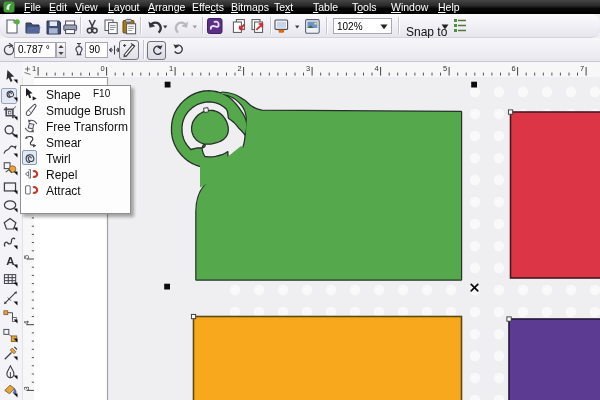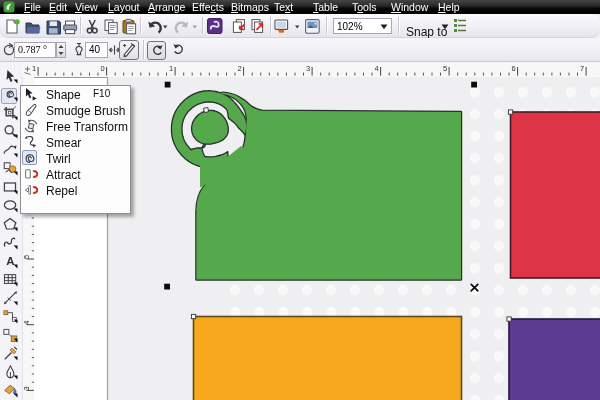--- a/index.html
+++ b/index.html
@@ -161,31 +161,31 @@
           <rect x="1" y="6" width="3" height="3"></rect>
           <rect x="1" y="11" width="3" height="3"></rect>
         </g>
       </svg>
   </div>
   <div id="propbar" class="abs">
     <svg class="abs" style="left:2px;top:4px" width="14" height="15" viewBox="0 0 14 15">
         <circle cx="7" cy="8" r="4.6" fill="none" stroke="#4a4a52" stroke-width="1.3"></circle>
         <path d="M7 1.2 l3.4 2.2 -3.4 2.2" fill="none" stroke="#4a4a52" stroke-width="1.2"></path>
       </svg>
-    <span class="ibox" style="left:14px;top:4px;width:42px;height:16px;line-height:14px;font-family:Liberation Serif, serif;">0.787 °</span>
+    <span class="ibox" style="left:14px;top:4px;width:42px;height:16px;line-height:14px;">0.787 °</span>
     <span class="abs" style="left:56px;top:4px;width:10px;height:16px;background:linear-gradient(#fafafa,#dcdbe4);border:1px solid #a9a8b2;box-sizing:border-box;">
       <svg width="8" height="14" style="margin-top:0px">
           <path d="M4 2 l2.6 3 h-5.2 z" fill="#444"></path>
           <path d="M4 12 l-2.6 -3 h5.2 z" fill="#444"></path>
         </svg></span>
     <svg class="abs" style="left:73px;top:4px" width="12" height="16" viewBox="0 0 12 16">
         <path d="M4 1.5 h4 M6 1.5 v3" stroke="#3e3e46" stroke-width="1.2"></path>
         <path d="M6 4.5 C2.6 4.5 2.2 8 4 9.6 C5 10.6 5 11.4 4.4 12.6 h3.2 C7 11.4 7 10.6 8 9.6 C9.8 8 9.4 4.5 6 4.5 Z" fill="none" stroke="#3e3e46" stroke-width="1.2"></path>
       </svg>
-    <span class="ibox" style="left:85px;top:4px;width:23px;height:16px;line-height:14px;">40</span>
+    <span class="ibox" style="left:85px;top:4px;width:23px;height:16px;line-height:14px;">90</span>
     <svg class="abs" style="left:109px;top:7px" width="11" height="10" viewBox="0 0 11 10">
         <path d="M5.5 0.5 v9 M4 5 H0.8 M7 5 h3.2 M2.6 3 L0.6 5 l2 2 M8.4 3 l2 2 -2 2" fill="none" stroke="#3e3e46" stroke-width="1.1"></path>
       </svg>
     <span class="abs" style="left:119px;top:2px;width:20px;height:20px;border:1px solid #75757d;border-radius:3px;background:linear-gradient(#f4f4f7,#e0dfe8);box-sizing:border-box;">
       <svg width="18" height="18" viewBox="0 0 18 18">
           <path d="M4.6 3 v3 M3.1 4.5 h3" stroke="#3e3e46" stroke-width="1"></path>
           <path d="M4 14 L12.6 3.6 l2 1.6 L6 15.4 Z" fill="#fff" stroke="#3e3e46" stroke-width="1.1"></path>
           <path d="M4 14 l-0.6 2.4 L6 15.4 Z" fill="#3e3e46"></path>
           <path d="M11 2.4 l3.6 2.8" stroke="#3e3e46" stroke-width="1.1"></path>
         </svg></span>
@@ -640,27 +640,27 @@
       </div>
     <div class="fr">
         <span class="abs" style="left:1px;top:0px;width:15px;height:15px;border:1px solid #8a9cba;border-radius:2px;background:#e0e8f4;box-sizing:border-box;"></span>
         <svg width="14" height="14" viewBox="0 0 14 14" style="left:2px">
           <path d="M7 11.4 a3.8 3.8 0 1 1 3.6 -4.8 a2.7 2.7 0 1 1 -5.1 1.4 a1.5 1.5 0 1 1 2.7 -0.6" fill="none" stroke="#3a3a44" stroke-width="1.1"></path>
         </svg>
         <span class="ftxt">Twirl</span>
       </div>
     <div class="fr">
         <svg width="15" height="14" viewBox="0 0 15 14">
-          <rect x="1.6" y="2.8" width="4.6" height="8.2" rx="1" fill="#fff" stroke="#71717b" stroke-width="1.05"></rect>
-          <path d="M9 4.4 A2.9 2.9 0 1 1 9 9.6" fill="none" stroke="#c23527" stroke-width="2.1"></path>
-        </svg>
-        <span class="ftxt">Attract</span>
-      </div>
-    <div class="fr">
-        <svg width="15" height="14" viewBox="0 0 15 14">
           <path d="M4.4 2.8 h2 v8.2 h-2" fill="#fff" stroke="#71717b" stroke-width="1.05"></path>
           <path d="M4.6 4.6 L1.4 7 L4.6 9.4 Z" fill="none" stroke="#71717b" stroke-width="1"></path>
           <path d="M9 4.4 A2.9 2.9 0 1 1 9 9.6" fill="none" stroke="#c23527" stroke-width="2.1"></path>
         </svg>
         <span class="ftxt">Repel</span>
       </div>
+    <div class="fr">
+        <svg width="15" height="14" viewBox="0 0 15 14">
+          <rect x="1.6" y="2.8" width="4.6" height="8.2" rx="1" fill="#fff" stroke="#71717b" stroke-width="1.05"></rect>
+          <path d="M9 4.4 A2.9 2.9 0 1 1 9 9.6" fill="none" stroke="#c23527" stroke-width="2.1"></path>
+        </svg>
+        <span class="ftxt">Attract</span>
+      </div>
   </div>
 </div>
 
 </body></html>

